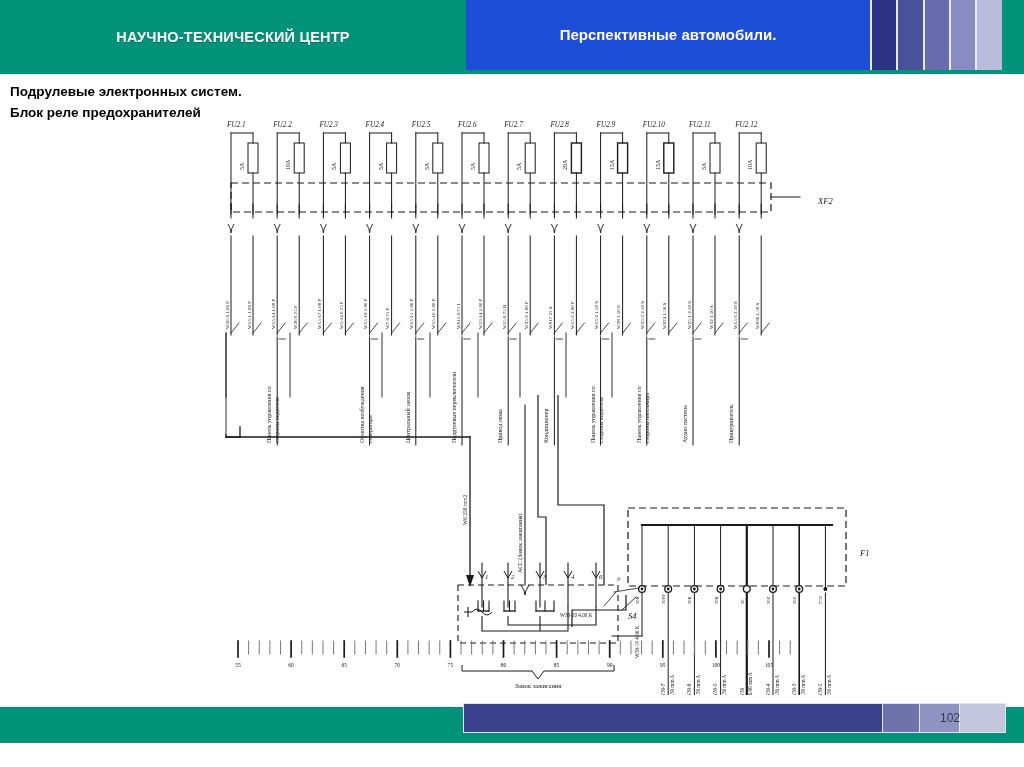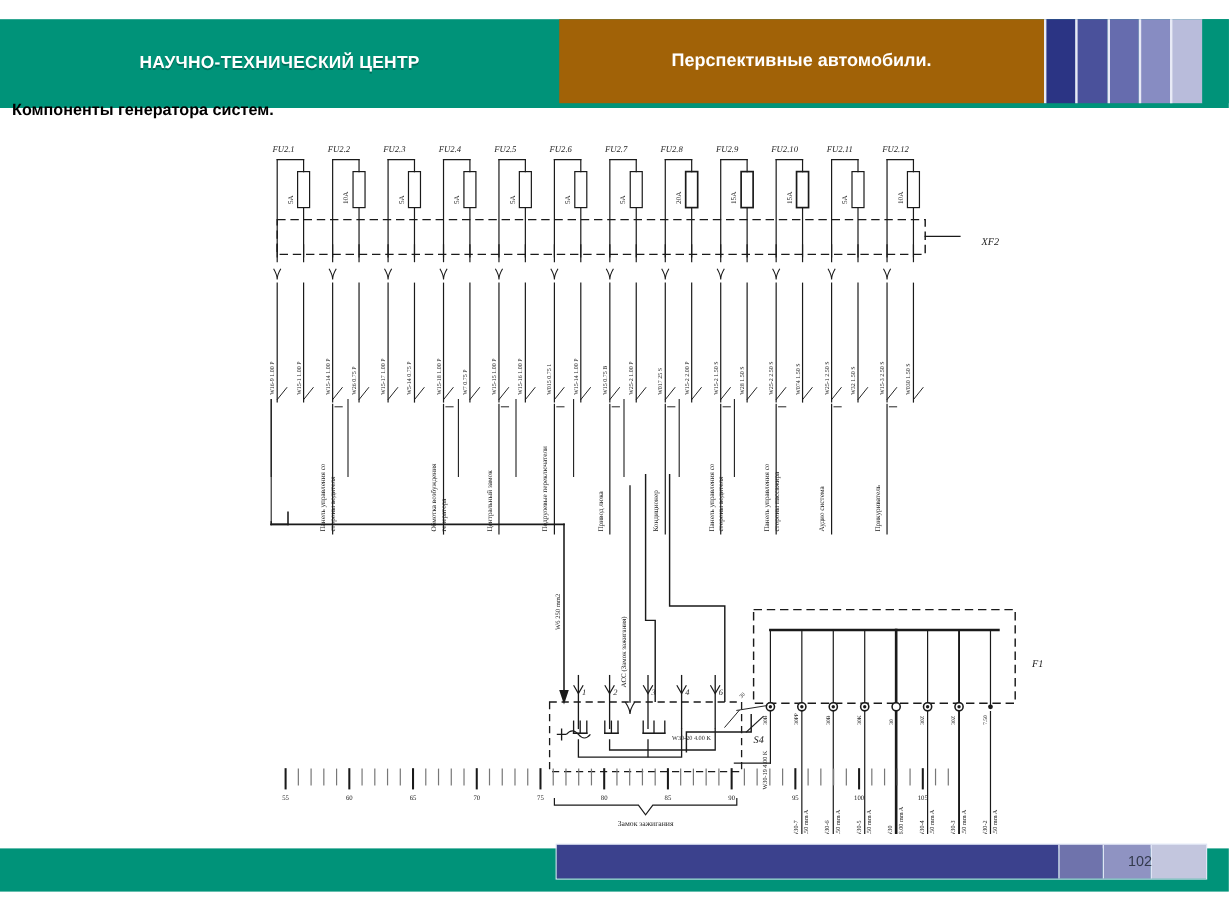--- a/index.html
+++ b/index.html
@@ -7,36 +7,36 @@
   body{
     width:1024px;height:767px;
     background:#ffffff;
     font-family:"Liberation Sans", sans-serif;
     overflow:hidden;
     position:relative;
   }
 
   
   .header{
-    position:absolute;left:0;top:16px;width:1024px;height:94px;
+    position:absolute;left:0;top:0;width:1024px;height:94px;
   }
   .hdr-teal{
     position:absolute;left:0;top:0;width:1024px;height:74px;
     background:#009379;
   }
   .hdr-org{
     position:absolute;left:0;top:0;width:466px;height:74px;
     display:flex;align-items:center;justify-content:center;
     color:#ffffff;font-weight:bold;font-size:14.5px;
     letter-spacing:0.2px;
     text-shadow:0 1px 0 rgba(0,0,0,.25);
   }
   .hdr-blue{
     position:absolute;left:466px;top:0;width:404px;height:70px;
-    background:#a16207;
+    background:#1d4ed8;
     display:flex;flex-direction:column;align-items:center;justify-content:center;
     color:#ffffff;font-weight:bold;font-size:15px;line-height:1.35;
     text-align:center;
   }
   .hdr-bars{
     position:absolute;left:870px;top:0;width:154px;height:70px;
     display:flex;
   }
   .hdr-bars span{height:70px;border-left:2px solid #e8eaf6;}
 
@@ -84,21 +84,22 @@
     <span style="width:26px;background:#2b3484"></span>
     <span style="width:26px;background:#4a519b"></span>
     <span style="width:26px;background:#666cae"></span>
     <span style="width:26px;background:#878cc2"></span>
     <span style="width:26px;background:#b9bcdb"></span>
     <span style="width:24px;background:#009379;border-left:none"></span>
   </div>
 </div>
 
 <div class="slide-title">
-  <div>Компоненты генератора систем.</div>
+  <div>Подрулевые электронных систем.</div>
+  <div>Блок реле предохранителей</div>
 </div>
 
 <div class="diagram">
   <svg id="schematic" width="1024" height="590" viewBox="0 0 1024 590">
       <text x="227" y="22" font-size="7.2" font-family="&quot;Liberation Serif&quot;, serif" fill="#1a1a1a" text-anchor="start" font-weight="normal" font-style="italic" class="lbl">FU2.1</text>
       <line x1="231" y1="28" x2="253" y2="28" stroke="#1a1a1a" stroke-width="1" stroke-linecap="square"></line>
       <line x1="231" y1="28" x2="231" y2="113" stroke="#1a1a1a" stroke-width="1" stroke-linecap="square"></line>
       <line x1="253" y1="28" x2="253" y2="38" stroke="#1a1a1a" stroke-width="1" stroke-linecap="square"></line>
       <line x1="253" y1="68" x2="253" y2="113" stroke="#1a1a1a" stroke-width="1" stroke-linecap="square"></line>
       <rect x="248" y="38" width="10" height="30" fill="none" stroke="#1a1a1a" stroke-width="1"></rect>

